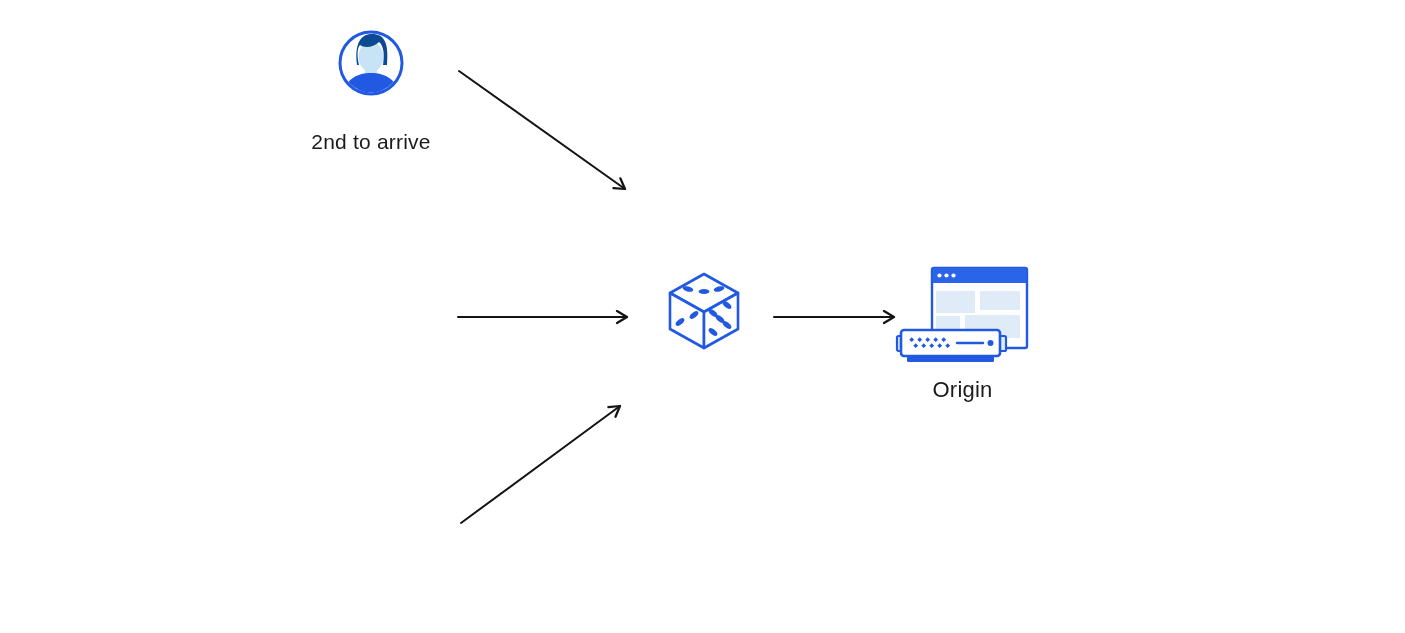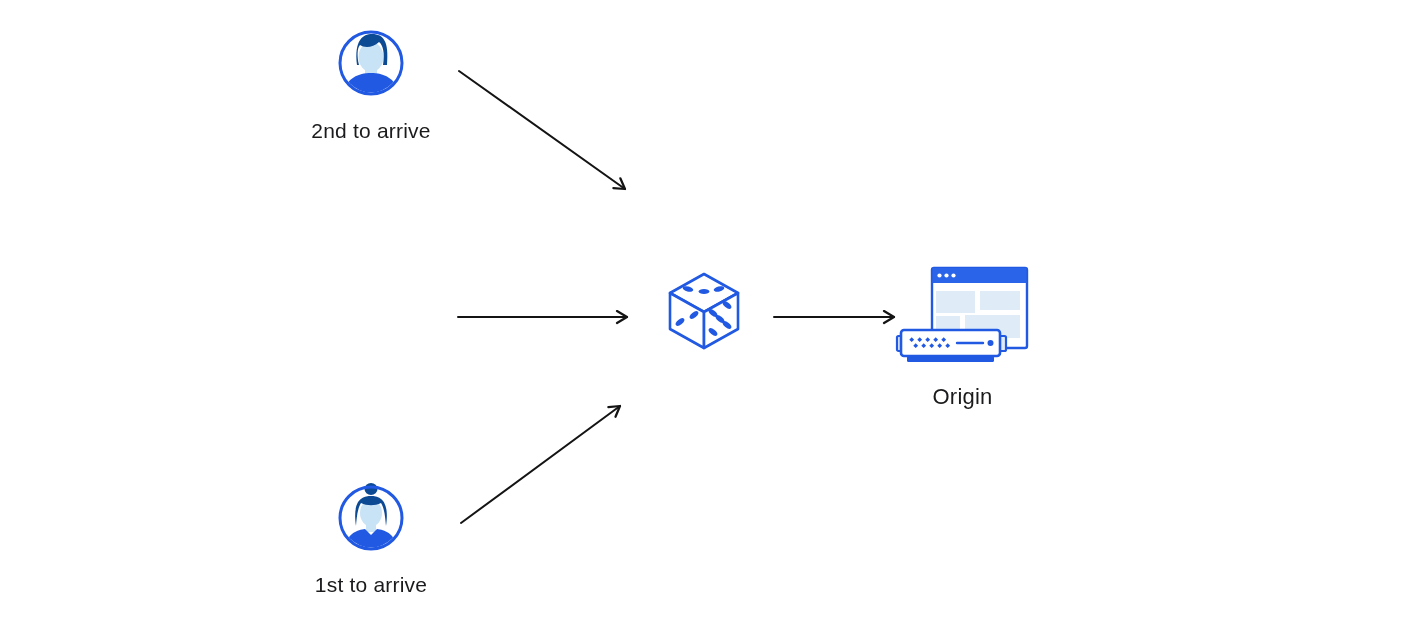--- a/index.html
+++ b/index.html
@@ -8,25 +8,25 @@
     overflow:hidden;font-family:"Liberation Sans",sans-serif;
   }
   .arrows{position:absolute;left:0;top:0;width:1405px;height:633px;pointer-events:none;}
   .node{position:absolute;display:flex;flex-direction:column;align-items:center;}
   .node-client-top{left:291px;top:29px;width:160px;}
   .node-client-middle{left:286px;top:255px;width:160px;}
   .node-client-bottom{left:291px;top:477px;width:160px;}
   .node-dice{left:665px;top:270px;width:80px;}
   .node-origin{left:895px;top:258px;width:135px;}
   .client-label{
-    margin-top:22px;font-size:21px;line-height:24px;color:var(--label-color,#1b1b1d);
+    margin-top:33px;font-size:21px;line-height:24px;color:var(--label-color,#1b1b1d);
     text-align:center;white-space:nowrap;letter-spacing:.2px;
   }
   .origin-label{
-    margin-top:20px;font-size:22px;line-height:25px;color:var(--label-color,#1b1b1d);
+    margin-top:13px;font-size:22px;line-height:25px;color:var(--label-color,#1b1b1d);
     text-align:center;white-space:nowrap;letter-spacing:.2px;
   }
   
   .st-blue{stroke:var(--primary-blue,#2159e2);}
   .fl-blue{fill:var(--primary-blue,#2159e2);}
   .fl-bar{fill:var(--titlebar-blue,#2a64e8);}
   .fl-hair{fill:var(--hair-blue,#0d4a94);}
   .fl-skin{fill:var(--skin-blue,#c9e3f6);}
   .fl-panel{fill:var(--panel-blue,#dfecf8);}
   .fl-white{fill:#ffffff;}
@@ -63,39 +63,20 @@
         <ellipse cx="34" cy="28" rx="12.5" ry="15" class="fl-skin"></ellipse>
         <path class="fl-hair" d="M 20,36 C 17,11 26,5 35,5 C 47,5 52,13 50,36 L 46,36 C 48,24 46,16 42,13 C 36,19 27,19 23,16 C 20,19 20,28 22,36 Z"></path>
         <path class="fl-blue" d="M 5,68 C 8,50 20,44 34,44 C 48,44 60,50 63,68 Z"></path>
       </g>
       <circle cx="34" cy="34" r="31" class="fl-none st-blue" stroke-width="3"></circle>
     </svg>
     <div class="client-label">2nd to arrive</div>
   </div>
 
 
-  <div class="node node-client-bottom">
-    <svg width="68" height="74" viewBox="0 0 68 74">
-      <defs>
-          <clipPath id="c3">
-            <circle cx="34" cy="41" r="29.5"></circle>
-          </clipPath>
-        </defs>
-      <circle cx="34" cy="41" r="29.5" class="fl-white"></circle>
-      <ellipse cx="34" cy="12" rx="6.5" ry="6" class="fl-hair"></ellipse>
-      <g clip-path="url(#c3)">
-        <rect x="29" y="43" width="10" height="12" class="fl-skin"></rect>
-        <ellipse cx="34" cy="36" rx="11" ry="13.5" class="fl-skin"></ellipse>
-        <path class="fl-hair" d="M 19,49 C 15,22 26,19 34,19 C 42,19 53,22 49,49 C 48,37 47,31 44,26 C 38,29 30,29 24,26 C 21,31 20,37 19,49 Z"></path>
-        <path class="fl-blue" d="M 6,74 C 10,56 20,53 28,52 L 34,58 L 40,52 C 48,53 58,56 62,74 Z"></path>
-      </g>
-      <circle cx="34" cy="41" r="31" class="fl-none st-blue" stroke-width="3"></circle>
-    </svg>
-    <div class="client-label">1st to arrive</div>
-  </div>
 
   <div class="node node-dice">
     <svg width="80" height="80" viewBox="0 0 80 80">
       <g class="st-blue fl-white" stroke-width="2.6" stroke-linejoin="round">
         <polygon points="39,4 73,23 39,42 5,23"></polygon>
         <polygon points="5,23 39,42 39,78 5,59"></polygon>
         <polygon points="73,23 73,59 39,78 39,42"></polygon>
       </g>
       <g class="fl-blue">
         <ellipse cx="23" cy="19" rx="5.4" ry="2.6" transform="rotate(14 23 19)"></ellipse>

